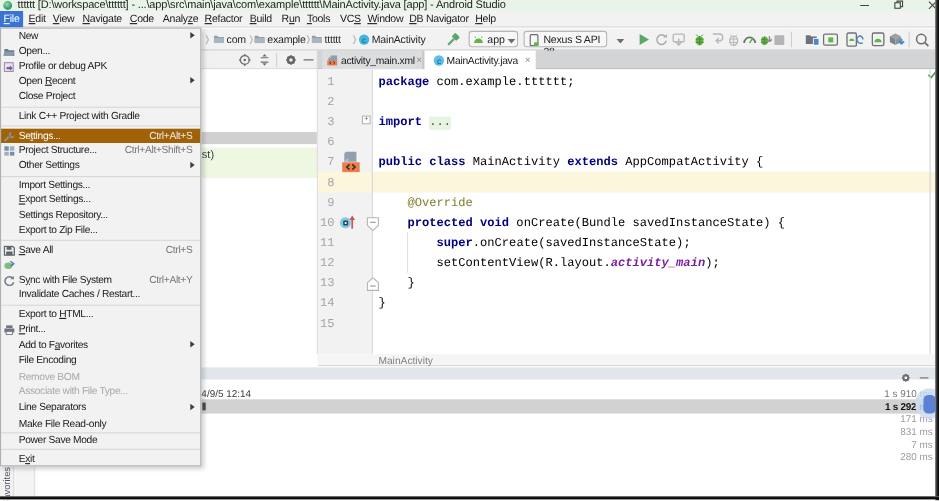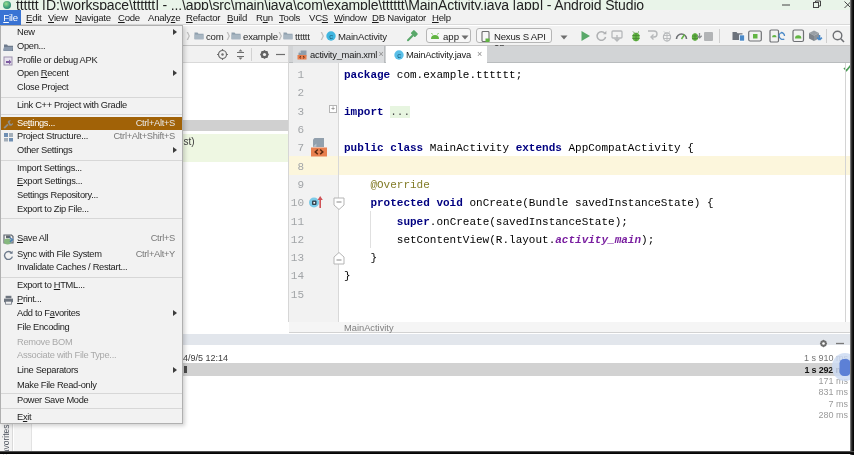--- a/index.html
+++ b/index.html
@@ -1,19 +1,19 @@
 <!DOCTYPE html>
 <html><head><meta charset="utf-8">
 <style>
 *{margin:0;padding:0;box-sizing:border-box}
 html,body{width:854px;height:455px;overflow:hidden;font-family:"Liberation Sans",sans-serif;background:#fff;position:relative}
 .abs{position:absolute}
 #titlebar{left:0;top:0;width:851px;height:10px;background:#e9f4e9}
 #title-ic{left:3px;top:1px;width:8px;height:8px;border-radius:50%;background:radial-gradient(circle at 40% 35%,#9adf8f 0%,#3e9d7b 55%,#1f6e62 100%)}
-#title-tx{left:16px;top:0px;width:700px;height:10px;font-size:14px;letter-spacing:-0.15px;color:#222;line-height:10px;white-space:nowrap}
+#title-tx{left:16px;top:0px;width:700px;height:10px;font-size:10px;letter-spacing:-0.15px;color:#222;line-height:10px;white-space:nowrap}
 .winbtn{top:0;height:10px;color:#444}
 #menubar{left:0;top:10px;width:851px;height:15px;background:#f2f2f2;border-bottom:1px solid #d9d9d9}
 .mb{position:absolute;top:11.5px;height:12px;line-height:12px;font-size:9.6px;letter-spacing:-0.25px;color:#1a1a1a;white-space:nowrap}
 .mb u{text-decoration-thickness:0.8px;text-underline-offset:1px}
 #mb-file{left:0;top:10px;width:21px;height:15px;background:#3973d4;color:#fff;text-align:center;line-height:15px}
 #toolbar{left:0;top:26px;width:851px;height:20px;background:#f2f2f2;border-bottom:1px solid #c6c6c6}
 .crumb{position:absolute;top:30.5px;font-size:9.6px;letter-spacing:-0.2px;color:#262626;white-space:nowrap}
 .chev{position:absolute;top:30.5px;font-size:8px;color:#bdbdbd;transform:scaleX(0.75)}
 .combo{position:absolute;top:28px;height:15px;border:1px solid #b6b6b6;border-radius:3px;background:#f7f7f7}
 
@@ -447,21 +447,21 @@
 <div class="abs mi" style="top:175.3px">
       <span class="tx"><u>E</u>xport Settings...</span>
     </div>
 <div class="abs mi" style="top:188.95px">
       <span class="tx">Settings Repository...</span>
     </div>
 <div class="abs mi" style="top:202.6px">
       <span class="tx">Export to Zip File...</span>
     </div>
 <div class="abs msep" style="top:218.4px"></div>
-<div class="abs mi" style="top:232px">
+<div class="abs mi" style="top:221px">
       <span class="ic">
         <svg width="11" height="10">
           <path d="M1 1 h7.5 l1.5 1.5 v6.5 h-9 z" fill="none" stroke="#5f666e" stroke-width="1.2"></path>
           <rect x="3" y="1.5" width="4.5" height="2.6" fill="#5f666e"></rect>
           <rect x="2.6" y="5.6" width="5.8" height="3.4" fill="#5f666e"></rect>
         </svg>
       </span>
       <span class="tx"><u>S</u>ave All</span>
       <span class="ac">Ctrl+S</span>
     </div>

